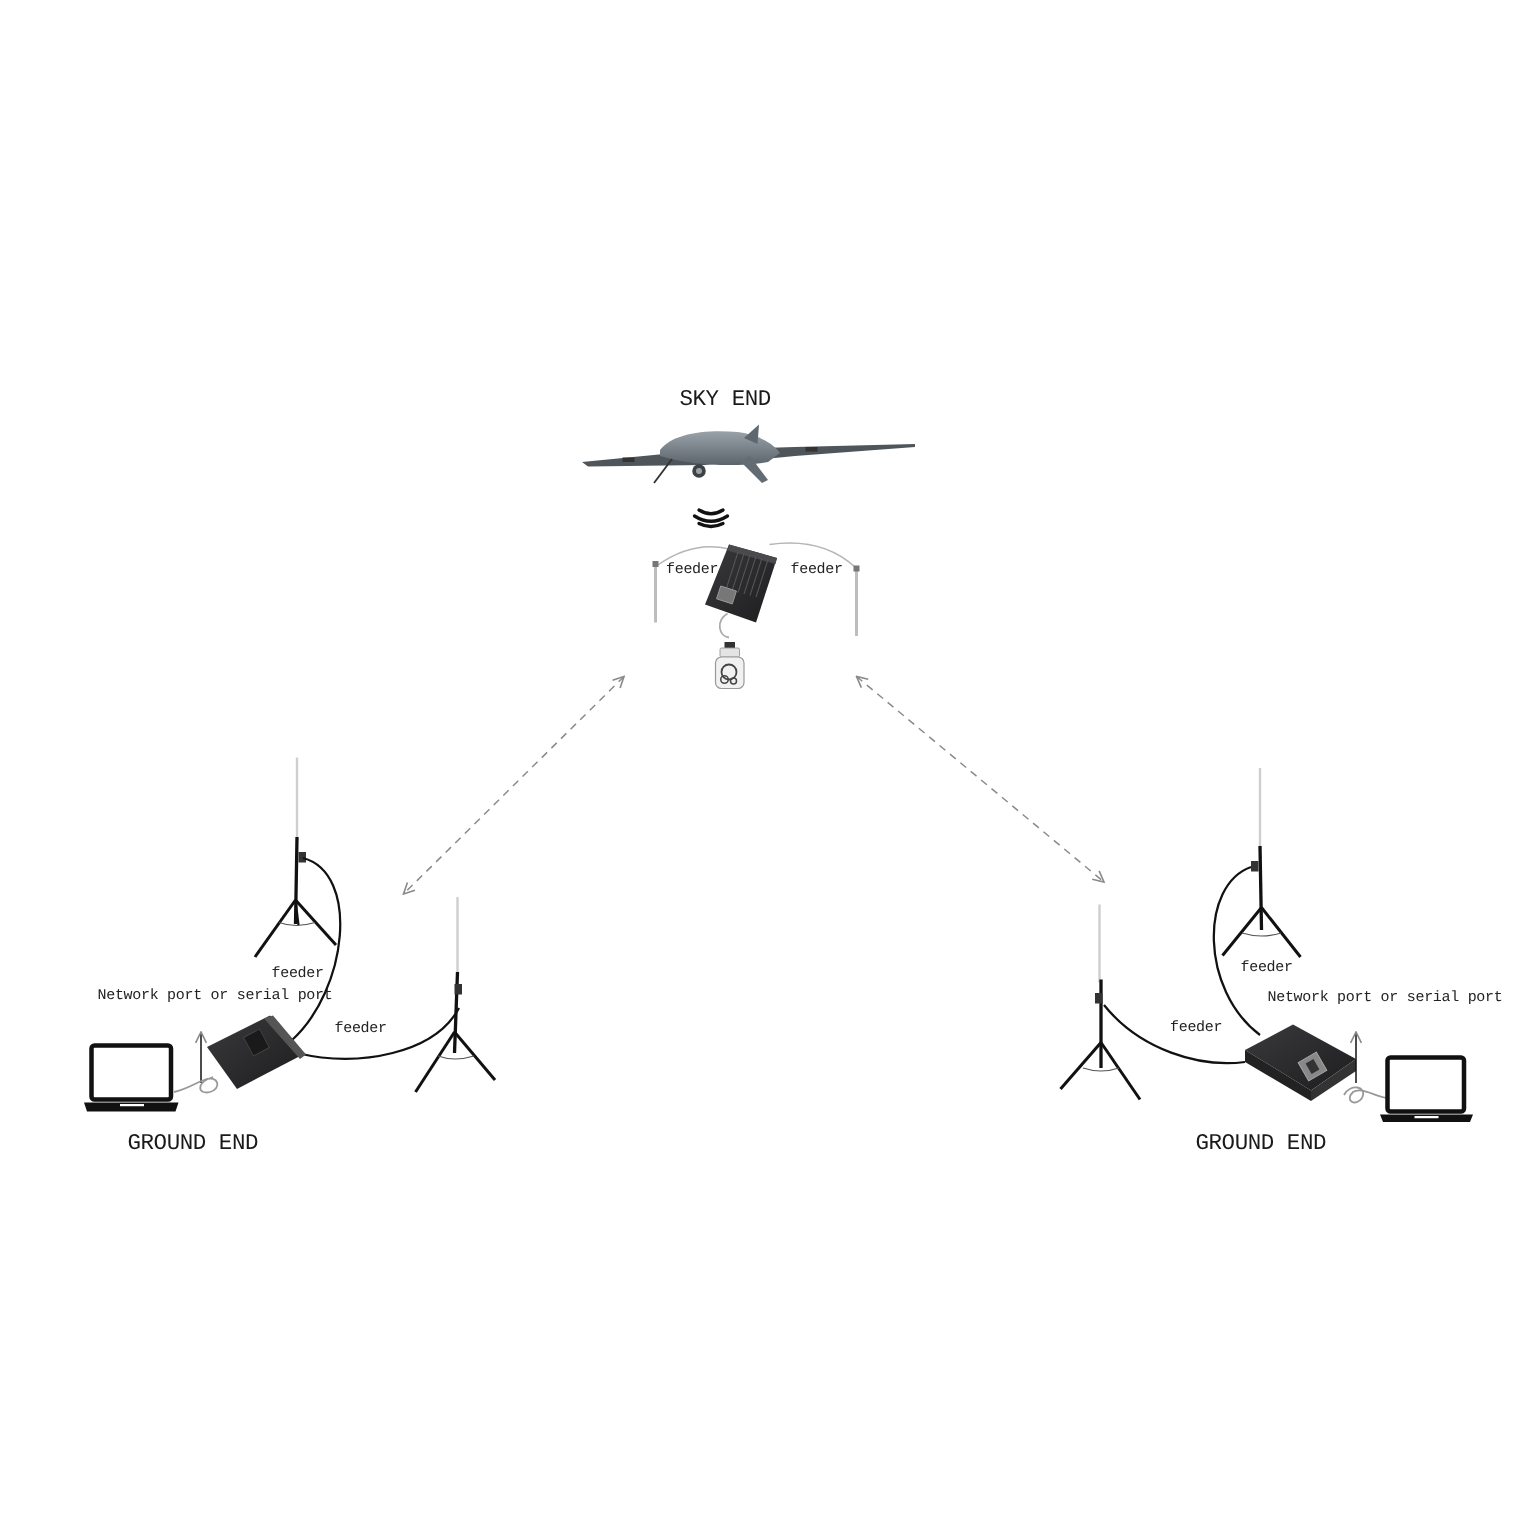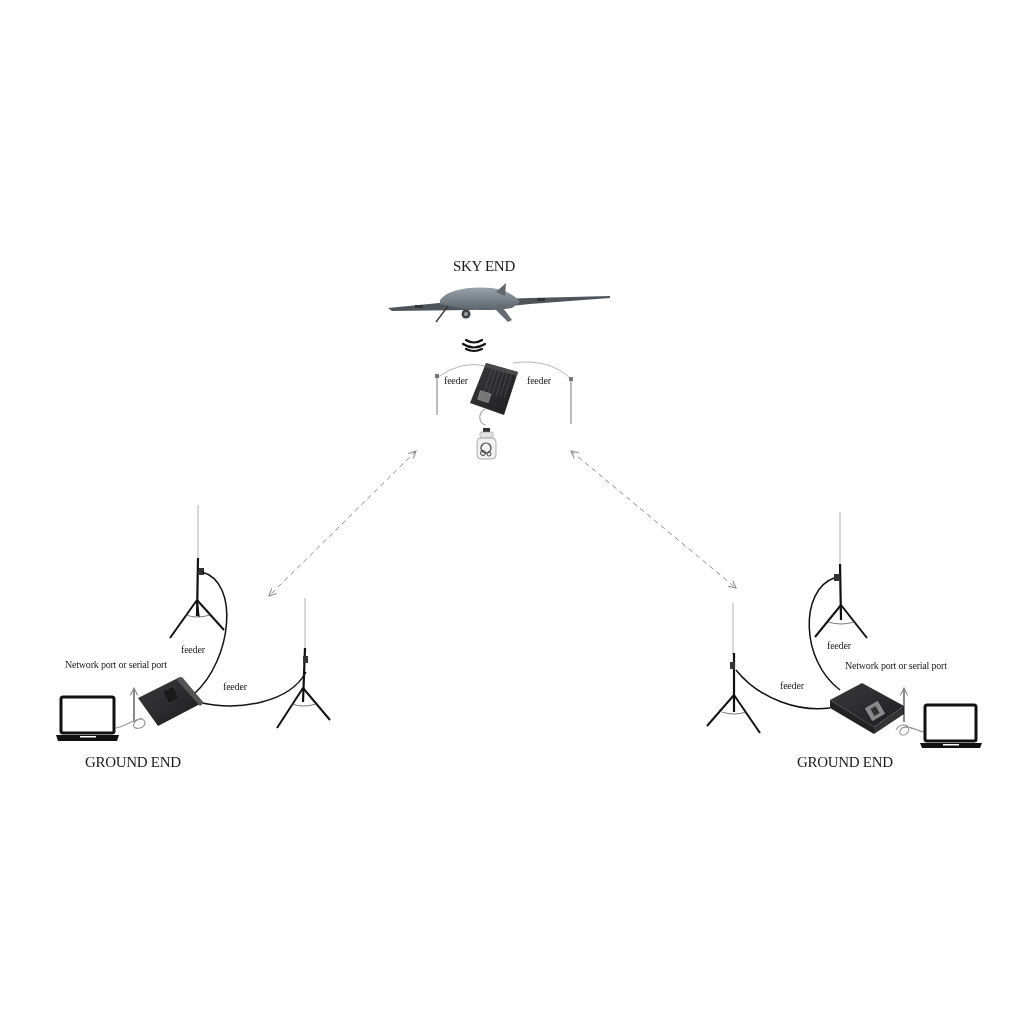--- a/index.html
+++ b/index.html
@@ -1,18 +1,18 @@
 <!DOCTYPE html>
 <html><head>
 <meta charset="utf-8">
 <style>
   html, body { margin: 0; padding: 0; background: #ffffff; }
   body { width: 1024px; height: 1024px; overflow: hidden; position: relative; font-family: "Liberation Sans", "DejaVu Sans", sans-serif; }
   #canvas { position: absolute; left: 0; top: 0; width: 1024px; height: 1024px; }
-  .lbl { position: absolute; white-space: nowrap; color: #1a1a1a; font-family: Liberation Serif, serif; }
+  .lbl { position: absolute; white-space: nowrap; color: #1a1a1a; font-family: Liberation Mono, monospace; }
   .title { font-size: 15px; letter-spacing: -0.3px; }
   .small { font-size: 10px; letter-spacing: -0.2px; color: #222; }
 </style>
 </head>
 <body>
 
 <svg id="canvas" viewBox="0 0 1024 1024" xmlns="http://www.w3.org/2000/svg">
   <defs>
     <marker id="arr" viewBox="0 0 10 10" refX="9" refY="5" markerWidth="9" markerHeight="9" orient="auto-start-reverse">
       <path d="M1,1 L9,5 L1,9" fill="none" stroke="#8a8a8a" stroke-width="1.2"></path>

